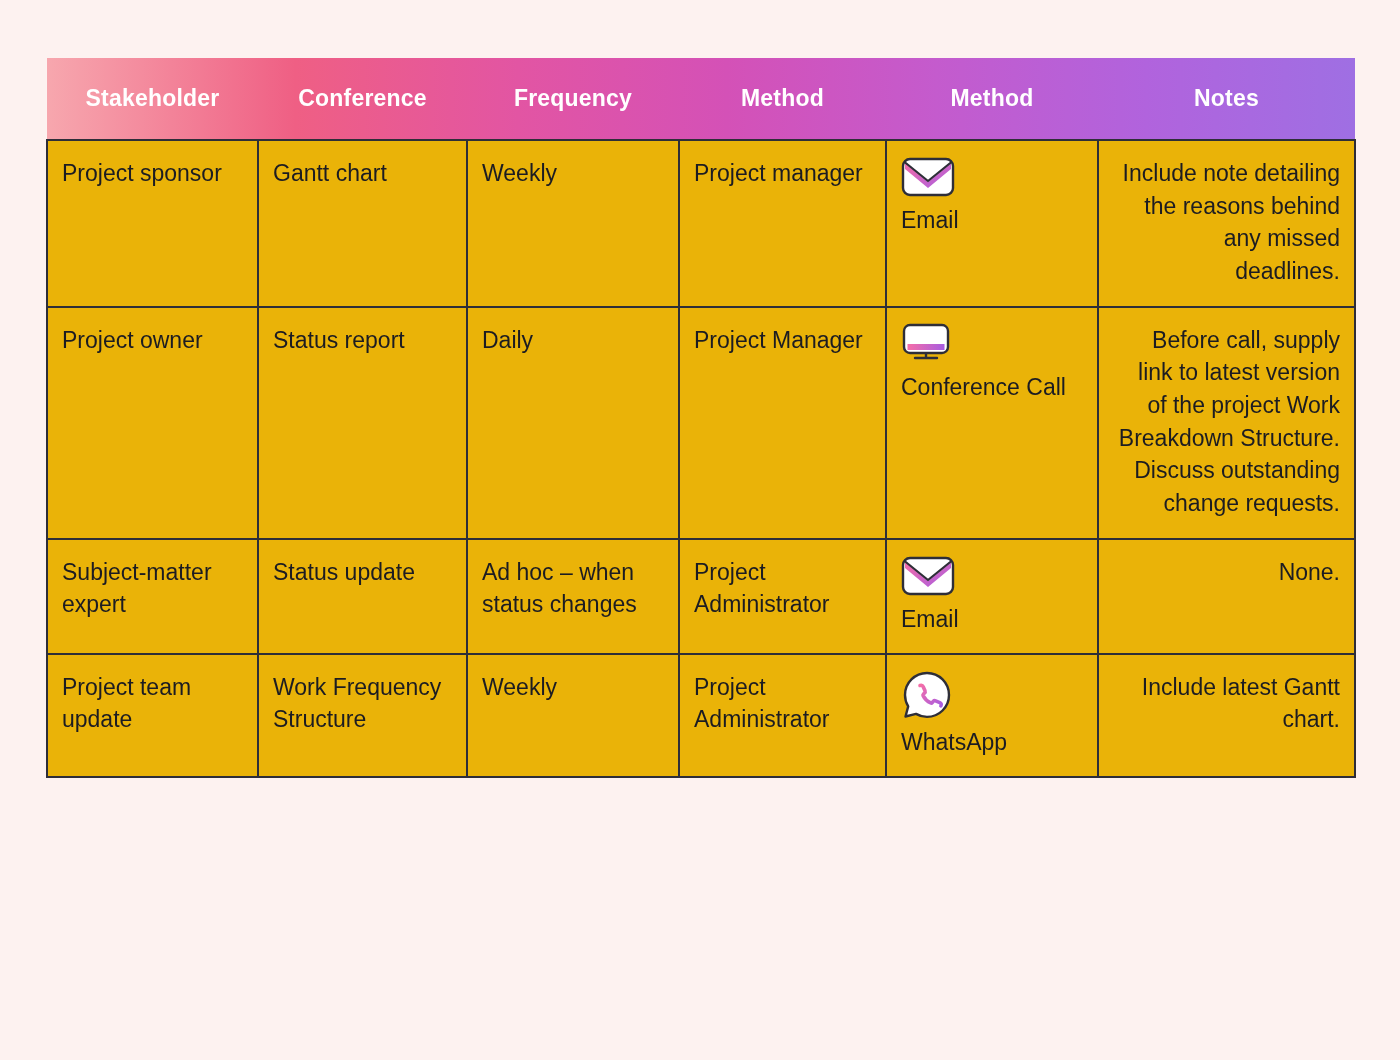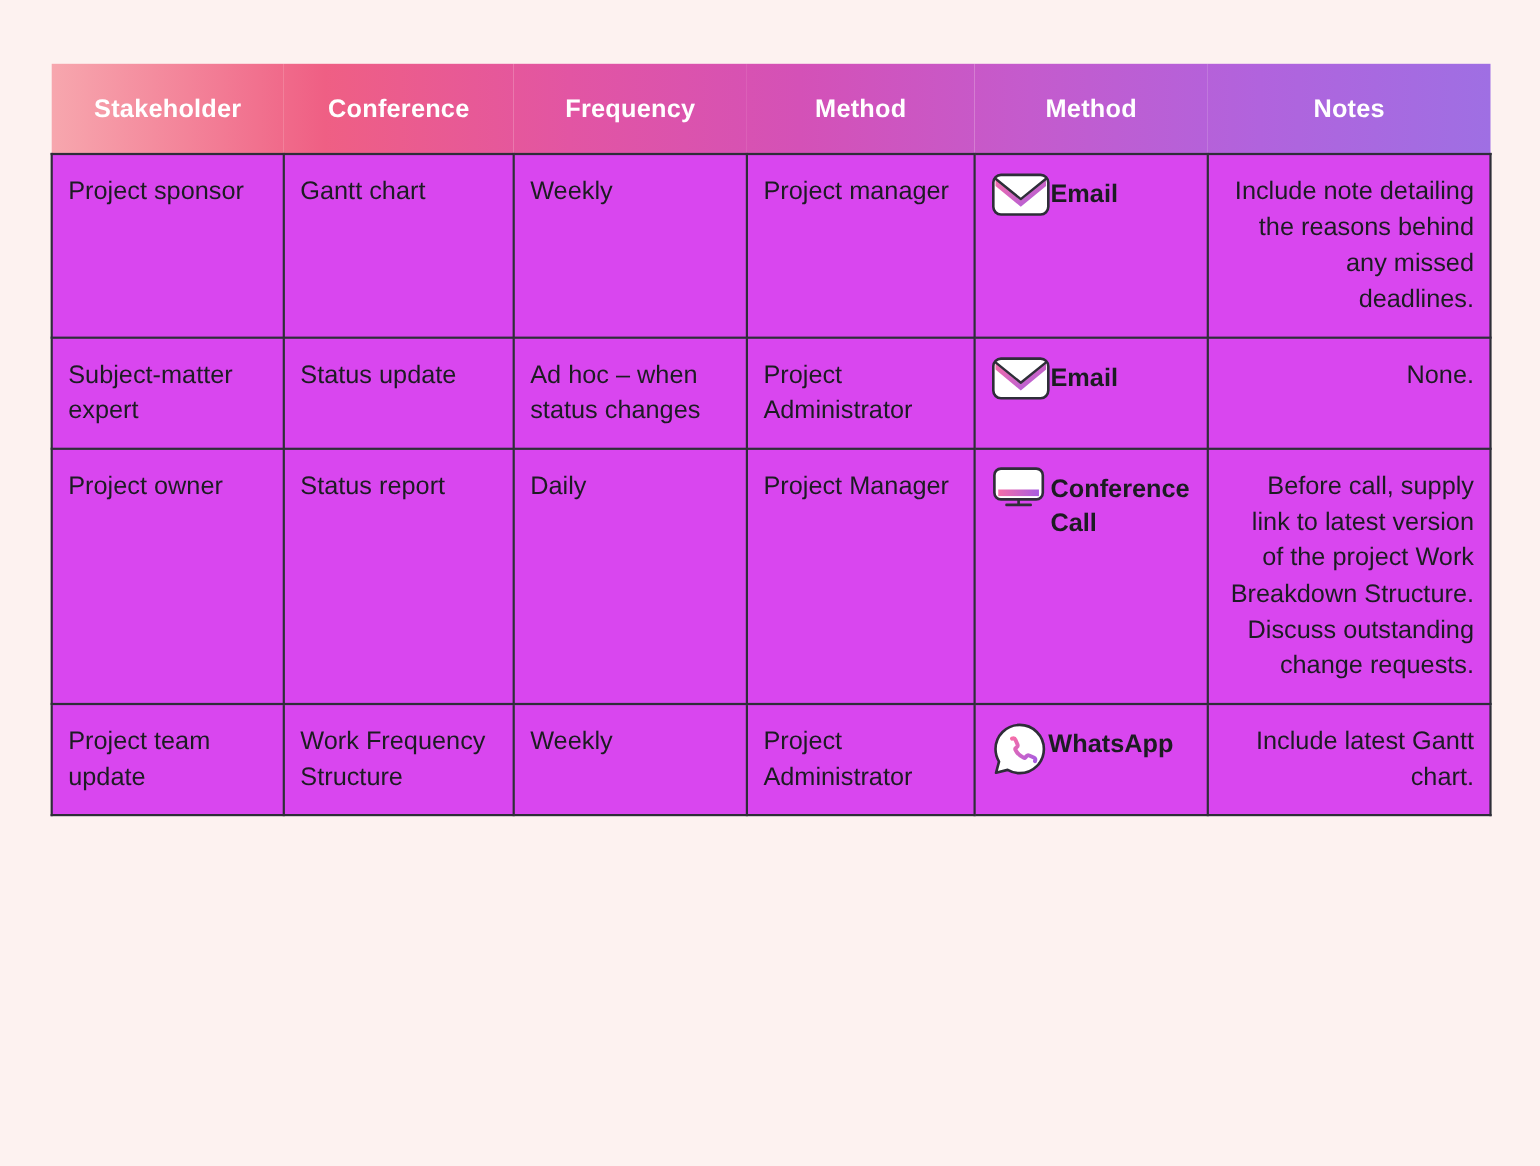--- a/index.html
+++ b/index.html
@@ -52,34 +52,33 @@
                 #d451b7 52%, #c45bcd 68%, #b163dd 84%, #9f6fe3 100%);
   }
 
   tbody td {
     border: 2px solid #2e2e38;
     vertical-align: top;
     padding: 16px 14px 18px 14px;
     font-size: 23px;
     line-height: 1.42;
     color: #1c1c22;
-    background: #d946ef;
+    background: #eab308;
   }
   tbody td.notes { padding-left: 16px; text-align: right; }
   tbody td.method-cell {
     padding-top: 14px;
     padding-left: 14px;
   }
   .cell-text { display: block; }
 
   .method-inner {
     display: flex;
-    flex-direction: row;
+    flex-direction: column;
     align-items: flex-start;
-    font-weight: bold;
   }
   .method-label {
     margin-top: 6px;
     font-size: 23px;
     line-height: 1.35;
   }
   .icon-box {
     width: 54px;
     height: 44px;
     display: block;
@@ -145,56 +144,20 @@
               <span class="method-label">Email</span>
             </div>
           </td>
           <td class="notes">
             <span class="cell-text">Include note detailing the reasons behind any missed deadlines.</span>
           </td>
         </tr>
 
         <tr>
           <td>
-            <span class="cell-text">Subject-matter expert</span>
-          </td>
-          <td>
-            <span class="cell-text">Status update</span>
-          </td>
-          <td>
-            <span class="cell-text">Ad hoc – when status changes</span>
-          </td>
-          <td>
-            <span class="cell-text">Project Administrator</span>
-          </td>
-          <td class="method-cell">
-            <div class="method-inner">
-              <span class="icon-box">
-                <svg viewBox="0 0 54 44" width="54" height="44" xmlns="http://www.w3.org/2000/svg">
-                  <defs>
-                    <linearGradient id="g3" x1="0" y1="0" x2="1" y2="1">
-                      <stop offset="0%" stop-color="#f56ea8"></stop>
-                      <stop offset="100%" stop-color="#a85ce0"></stop>
-                    </linearGradient>
-                  </defs>
-                  <rect x="2" y="4" width="50" height="36" rx="7" fill="#ffffff" stroke="#2e2e38" stroke-width="2.4"></rect>
-                  <path d="M4 8 L27 27 L50 8 L50 14 L27 33 L4 14 Z" fill="url(#g3)"></path>
-                  <path d="M3.5 7 L27 26 L50.5 7" fill="none" stroke="#2e2e38" stroke-width="2.2" stroke-linejoin="round"></path>
-                </svg>
-              </span>
-              <span class="method-label">Email</span>
-            </div>
-          </td>
-          <td class="notes notes-center">
-            <span class="cell-text">None.</span>
-          </td>
-        </tr>
-
-        <tr>
-          <td>
             <span class="cell-text">Project owner</span>
           </td>
           <td>
             <span class="cell-text">Status report</span>
           </td>
           <td>
             <span class="cell-text">Daily</span>
           </td>
           <td>
             <span class="cell-text">Project Manager</span>
@@ -218,20 +181,56 @@
               <span class="method-label">Conference Call</span>
             </div>
           </td>
           <td class="notes">
             <span class="cell-text">Before call, supply link to latest version of the project Work Breakdown Structure. Discuss outstanding change requests.</span>
           </td>
         </tr>
 
         <tr>
           <td>
+            <span class="cell-text">Subject-matter expert</span>
+          </td>
+          <td>
+            <span class="cell-text">Status update</span>
+          </td>
+          <td>
+            <span class="cell-text">Ad hoc – when status changes</span>
+          </td>
+          <td>
+            <span class="cell-text">Project Administrator</span>
+          </td>
+          <td class="method-cell">
+            <div class="method-inner">
+              <span class="icon-box">
+                <svg viewBox="0 0 54 44" width="54" height="44" xmlns="http://www.w3.org/2000/svg">
+                  <defs>
+                    <linearGradient id="g3" x1="0" y1="0" x2="1" y2="1">
+                      <stop offset="0%" stop-color="#f56ea8"></stop>
+                      <stop offset="100%" stop-color="#a85ce0"></stop>
+                    </linearGradient>
+                  </defs>
+                  <rect x="2" y="4" width="50" height="36" rx="7" fill="#ffffff" stroke="#2e2e38" stroke-width="2.4"></rect>
+                  <path d="M4 8 L27 27 L50 8 L50 14 L27 33 L4 14 Z" fill="url(#g3)"></path>
+                  <path d="M3.5 7 L27 26 L50.5 7" fill="none" stroke="#2e2e38" stroke-width="2.2" stroke-linejoin="round"></path>
+                </svg>
+              </span>
+              <span class="method-label">Email</span>
+            </div>
+          </td>
+          <td class="notes notes-center">
+            <span class="cell-text">None.</span>
+          </td>
+        </tr>
+
+        <tr>
+          <td>
             <span class="cell-text">Project team update</span>
           </td>
           <td>
             <span class="cell-text">Work Frequency Structure</span>
           </td>
           <td>
             <span class="cell-text">Weekly</span>
           </td>
           <td>
             <span class="cell-text">Project Administrator</span>

